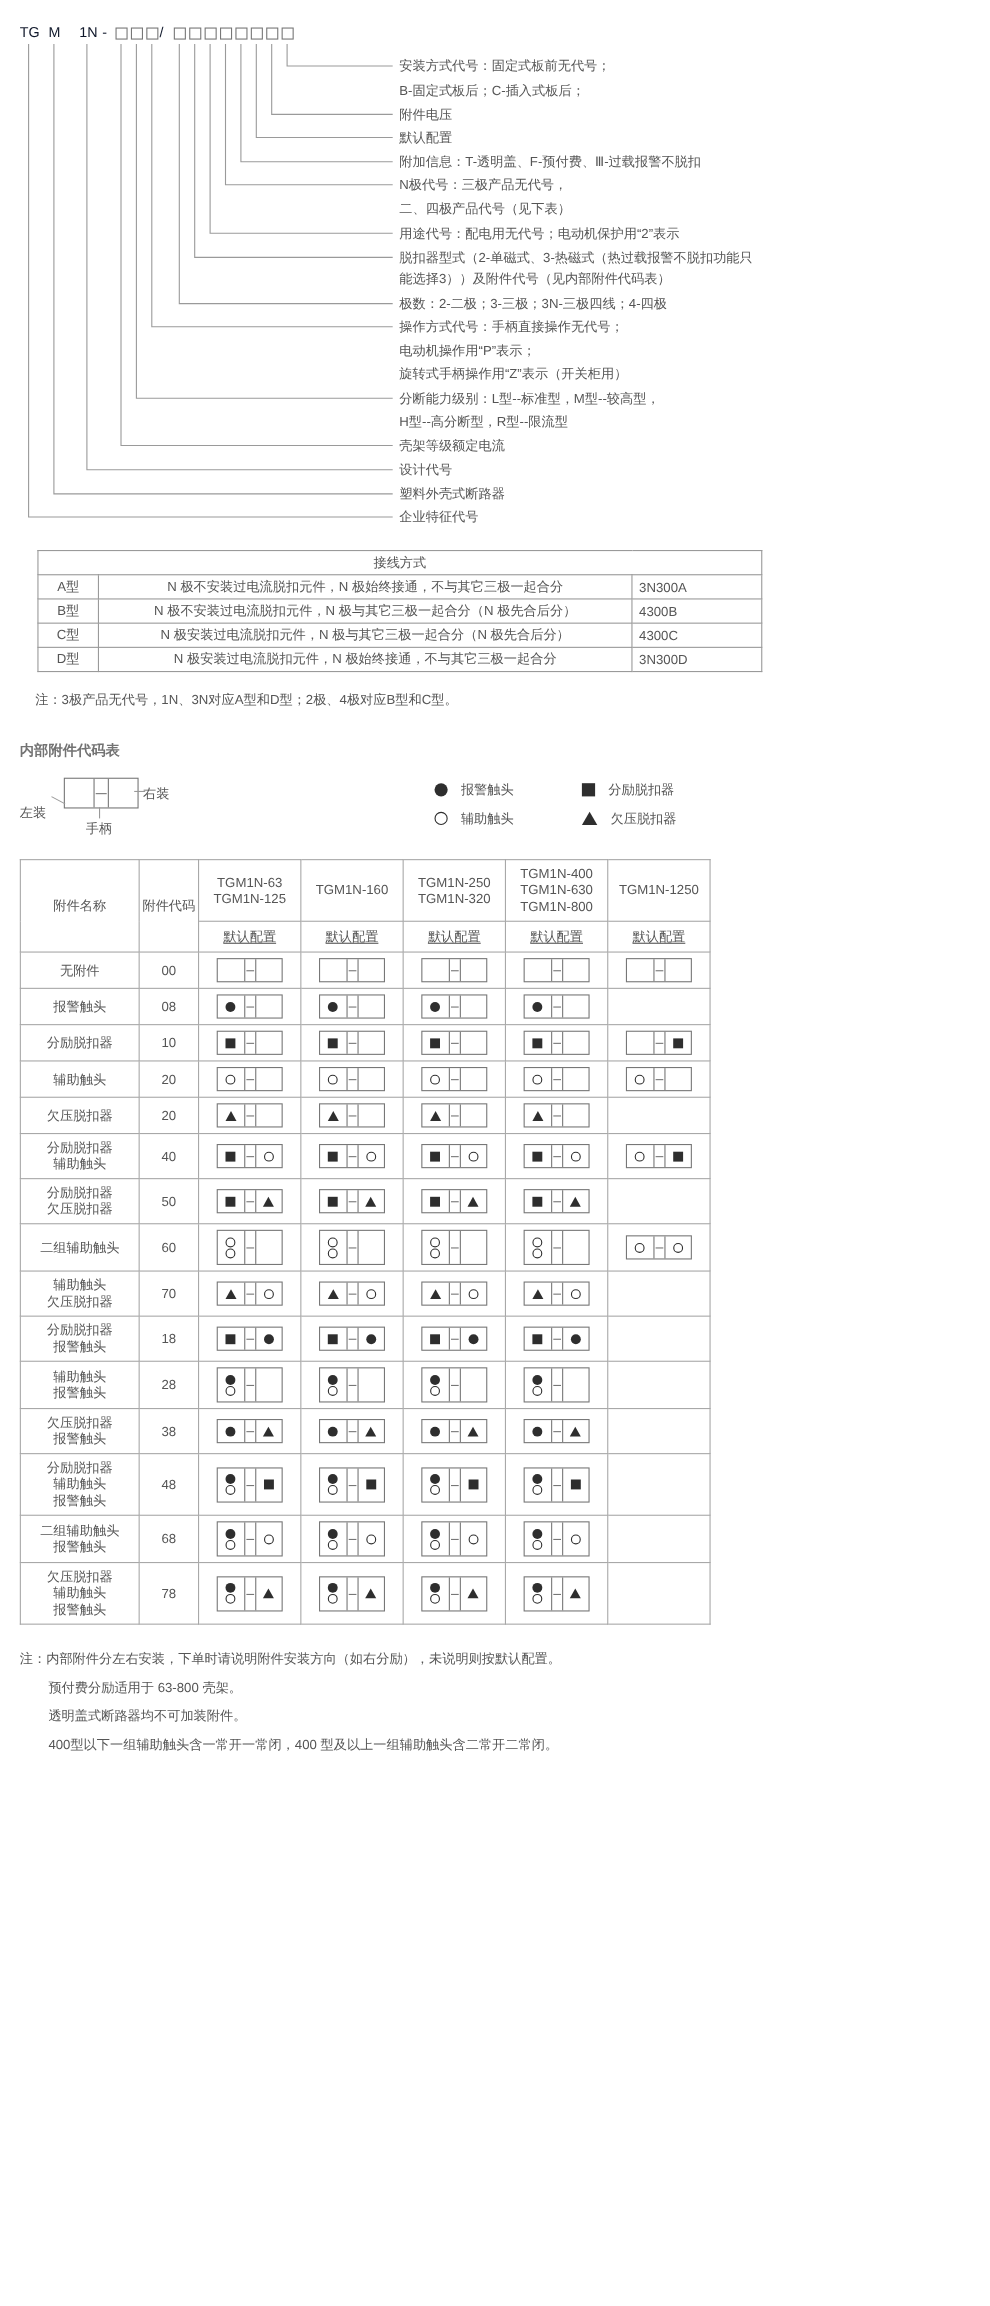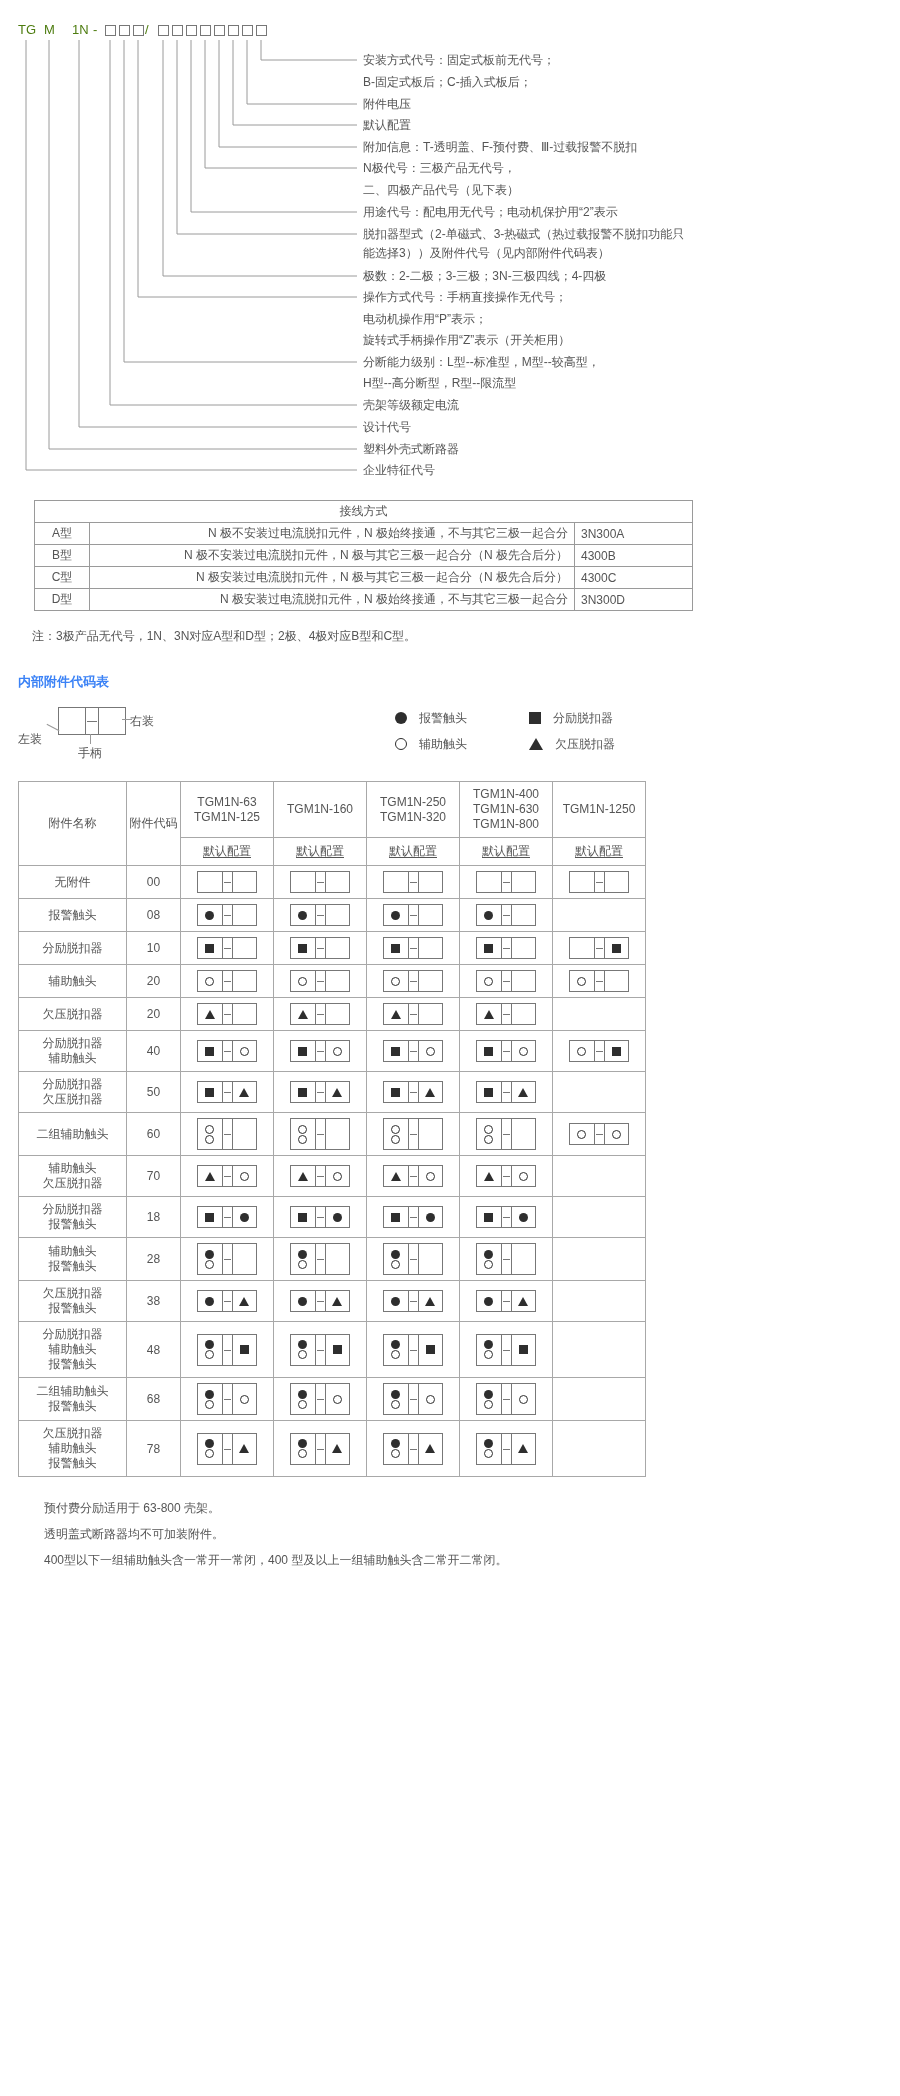--- a/index.html
+++ b/index.html
@@ -1,39 +1,39 @@
 <!DOCTYPE html>
 <html><head>
 <meta charset="utf-8">
 <style>
   html,body{margin:0;padding:0;background:#fff}
   body{font-family:"Liberation Sans","DejaVu Sans",sans-serif;color:#555}
   .page{position:relative;width:900px;height:2096px;background:#fff;overflow:hidden}
 
   
   .model-section{position:relative;height:500px}
-  .mc-t{position:absolute;top:22px;font-size:13px;color:#4d7c0f;white-space:nowrap}
+  .mc-t{position:absolute;top:22px;font-size:13px;color:#0f172a;white-space:nowrap}
   .mc-box{position:absolute;top:25px;width:9px;height:9px;border:1px solid #777;background:#fff}
   .callouts{position:absolute;left:0;top:0;pointer-events:none}
   .callouts polyline{fill:none;stroke:#9a9a9a;stroke-width:1}
   .co-label{position:absolute;left:363px;font-size:12px;color:#555;white-space:nowrap;line-height:14px}
 
   
   .wiring{border-collapse:collapse;table-layout:fixed;width:658px;margin:0 0 0 34px;font-size:12px;color:#555}
   .wiring th,.wiring td{border:1px solid #9a9a9a;padding:2px 6px;font-weight:normal}
   .wiring th{text-align:center;height:16px}
   .wt-type{text-align:center}
-  .wt-desc{text-align:right}
+  .wt-desc{text-align:center}
   .wt-code{text-align:left}
 
   .note-block{margin:14px 0 0 32px;font-size:12px;color:#555;line-height:22px}
   .note-line{white-space:nowrap}
   .indent{margin-left:26px}
 
-  .sec-title{margin:26px 0 0 18px;font-size:13px;font-weight:bold;color:#3b82f6}
+  .sec-title{margin:26px 0 0 18px;font-size:13px;font-weight:bold;color:#737373}
 
   
   .fig-row{position:relative;height:66px;margin-top:10px}
   .fig{position:absolute;left:18px;top:0;width:220px;height:66px;font-size:12px;color:#555}
   .mini{position:absolute;left:40px;top:6px;width:66px;height:26px;border:1px solid #777;display:flex;background:#fff}
   .fig-lbl{position:absolute;white-space:nowrap}
   .lbl-left{left:0;top:30px}
   .lbl-right{left:112px;top:12px}
   .lbl-handle{left:60px;top:44px}
   .handle-line{position:absolute;left:72px;top:33px;height:10px;border-left:1px solid #999}
@@ -1019,18 +1019,19 @@
                 <span class="sym sym-uv"></span>
               </div>
             </div>
           </td>
           <td class="diag-cell"></td>
         </tr>
       </tbody>
     </table>
 
   <div class="bottom-notes">
+    <div class="note-line">注：内部附件分左右安装，下单时请说明附件安装方向（如右分励），未说明则按默认配置。</div>
     <div class="note-line indent">预付费分励适用于 63-800 壳架。</div>
     <div class="note-line indent">透明盖式断路器均不可加装附件。</div>
     <div class="note-line indent">400型以下一组辅助触头含一常开一常闭，400 型及以上一组辅助触头含二常开二常闭。</div>
   </div>
 
 </div>
 
 </body></html>

